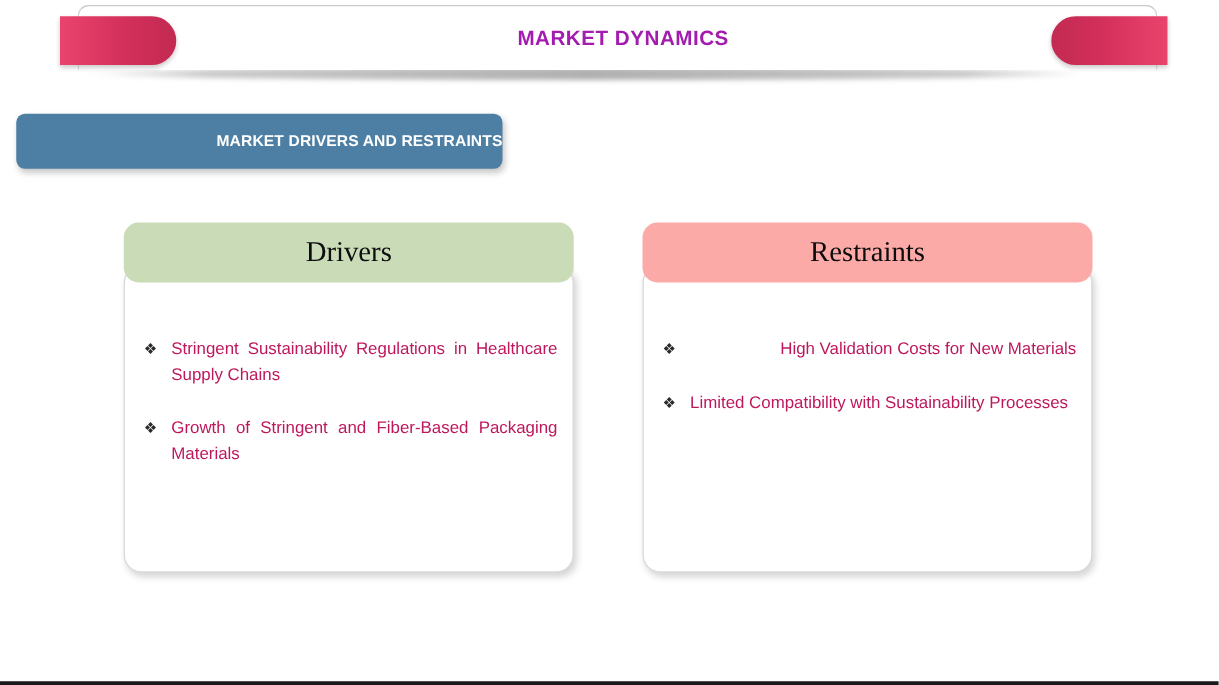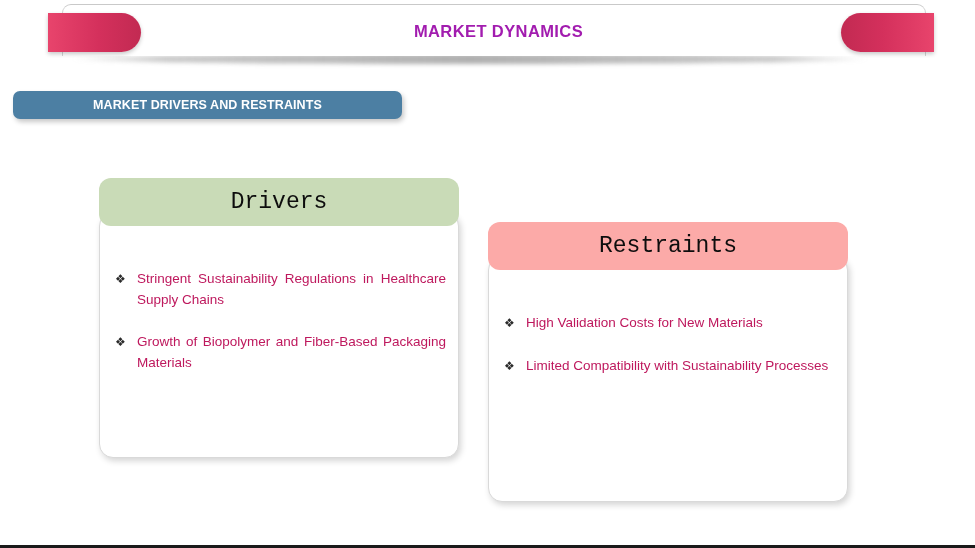--- a/index.html
+++ b/index.html
@@ -74,61 +74,61 @@
     letter-spacing: 0.4px;
     color: #a21caf;
     font-family: "Liberation Sans", sans-serif;
     margin-left: 11px;
   }
 
   
   .section-banner {
     position: absolute;
     left: 13px; top: 91px;
-    width: 389px; height: 28px;
+    width: 389px; height: 44px;
     background: #4c7fa3;
     border-radius: 7px;
     box-shadow: 2px 3px 5px rgba(0,0,0,0.22);
     display: flex;
     align-items: center;
-    justify-content: center;
+    justify-content: flex-end;
   }
   .section-banner-label {
     color: #ffffff;
     font-size: 12.5px;
     font-weight: bold;
     letter-spacing: 0.1px;
     font-family: "Liberation Sans", sans-serif;
   }
 
   
   .card {
     position: absolute;
     top: 178px;
     width: 360px;
   }
   .card-drivers   { left: 99px;  }
-  .card-restraints{ left: 488px; margin-top: 44px; }
+  .card-restraints{ left: 514px; }
 
   .card-header {
     position: relative;
     z-index: 2;
     height: 48px;
     border-radius: 12px;
     display: flex;
     align-items: center;
     justify-content: center;
   }
   .card-header-drivers    { background: #c9dbb7; }
   .card-header-restraints { background: #fcaaa8; }
   .card-header-title {
     font-size: 23px;
     font-weight: normal;
     color: #0d0d0d;
-    font-family: Liberation Mono, monospace;
+    font-family: Liberation Serif, serif;
   }
   .card-body {
     position: relative;
     z-index: 1;
     margin-top: -14px;
     min-height: 246px;
     background: #ffffff;
     border: 1px solid #d9d9d9;
     border-radius: 14px;
     box-shadow: 2px 3px 6px rgba(0,0,0,0.17);
@@ -157,21 +157,21 @@
     font-family: "DejaVu Sans", sans-serif;
   }
   .bullet-text {
     flex: 1 1 auto;
     font-size: 13.5px;
     line-height: 20.5px;
     color: #be185d;
     text-align: justify;
     font-family: "Liberation Sans", sans-serif;
   }
-  .bullet-text.nojustify { text-align: left; }
+  .bullet-text.nojustify { text-align: right; }
 </style>
 </head>
 <body>
 
 <div class="slide">
 
   <div class="header-zone">
     <div class="ribbon-shadow"></div>
     <div class="ribbon-white"></div>
     <div class="ribbon-tab ribbon-tab-left"></div>
@@ -188,21 +188,21 @@
       <span class="card-header-title">Drivers</span>
     </div>
     <div class="card-body">
       <ul class="bullet-list">
         <li class="bullet-item">
           <span class="bullet-marker">❖</span>
           <span class="bullet-text">Stringent Sustainability Regulations in Healthcare Supply Chains</span>
         </li>
         <li class="bullet-item">
           <span class="bullet-marker">❖</span>
-          <span class="bullet-text">Growth of Biopolymer and Fiber-Based Packaging Materials</span>
+          <span class="bullet-text">Growth of Stringent and Fiber-Based Packaging Materials</span>
         </li>
       </ul>
     </div>
   </div>
 
   <div class="card card-restraints">
     <div class="card-header card-header-restraints">
       <span class="card-header-title">Restraints</span>
     </div>
     <div class="card-body">

